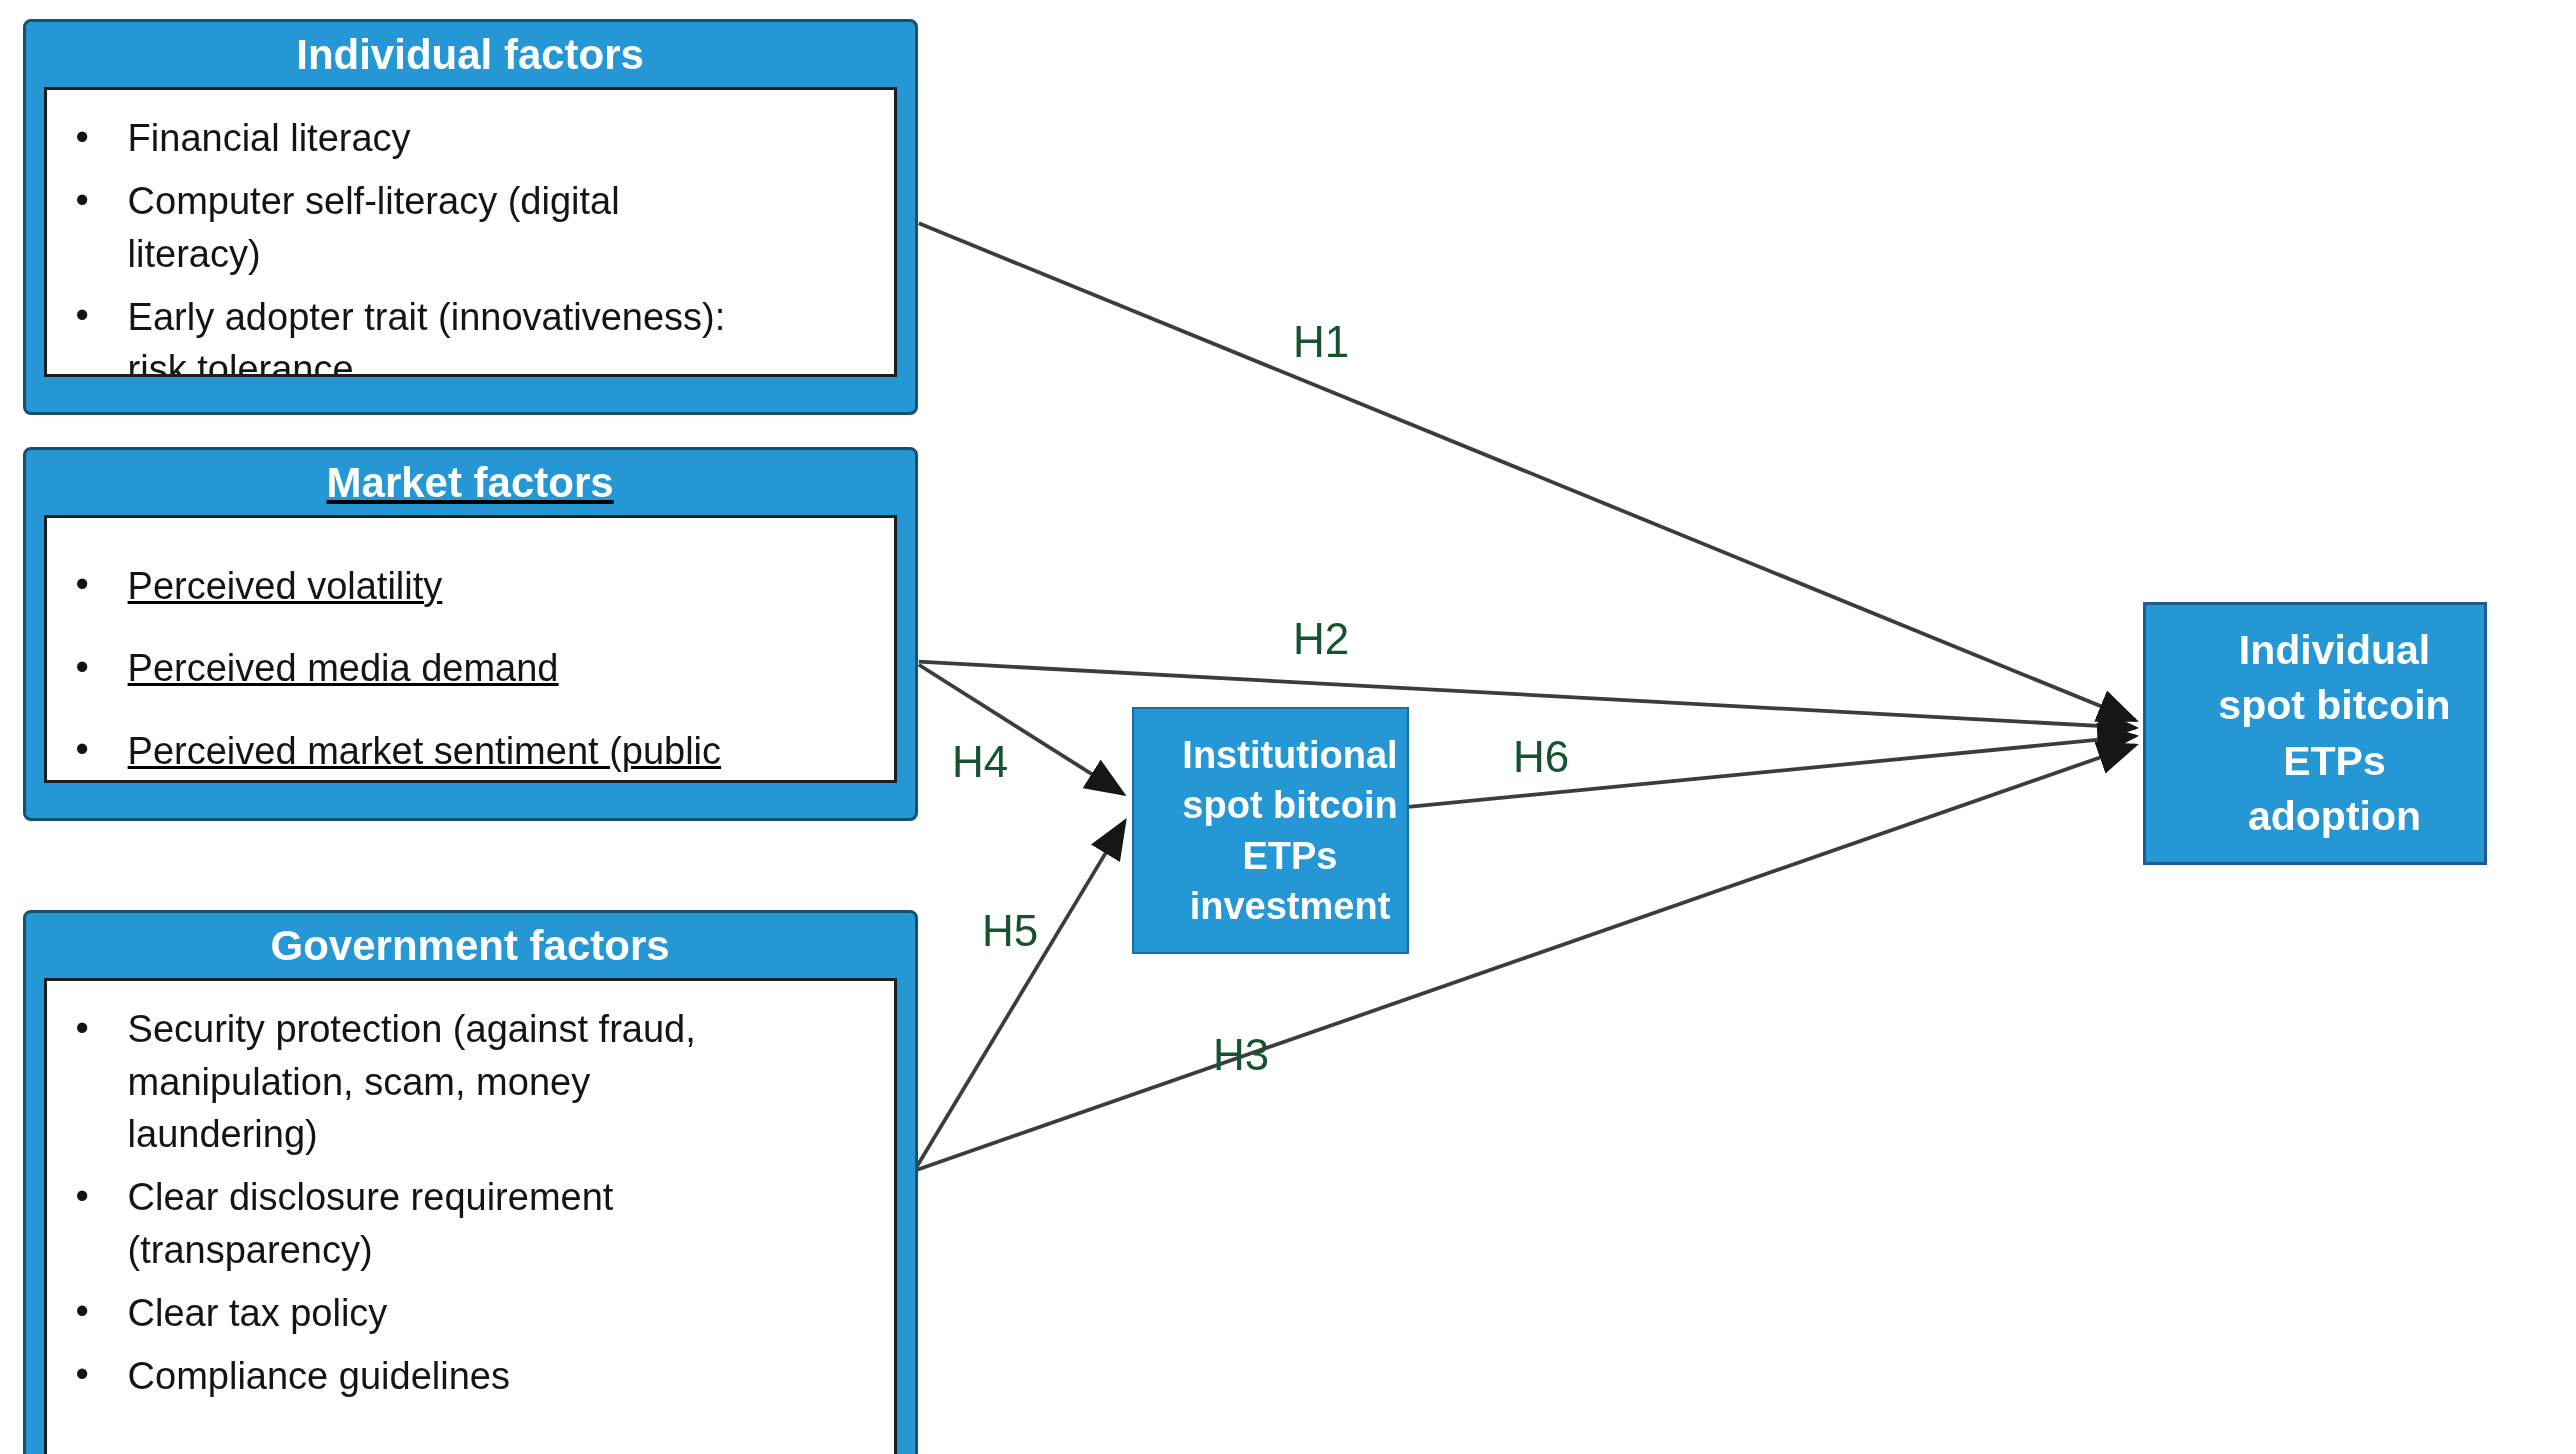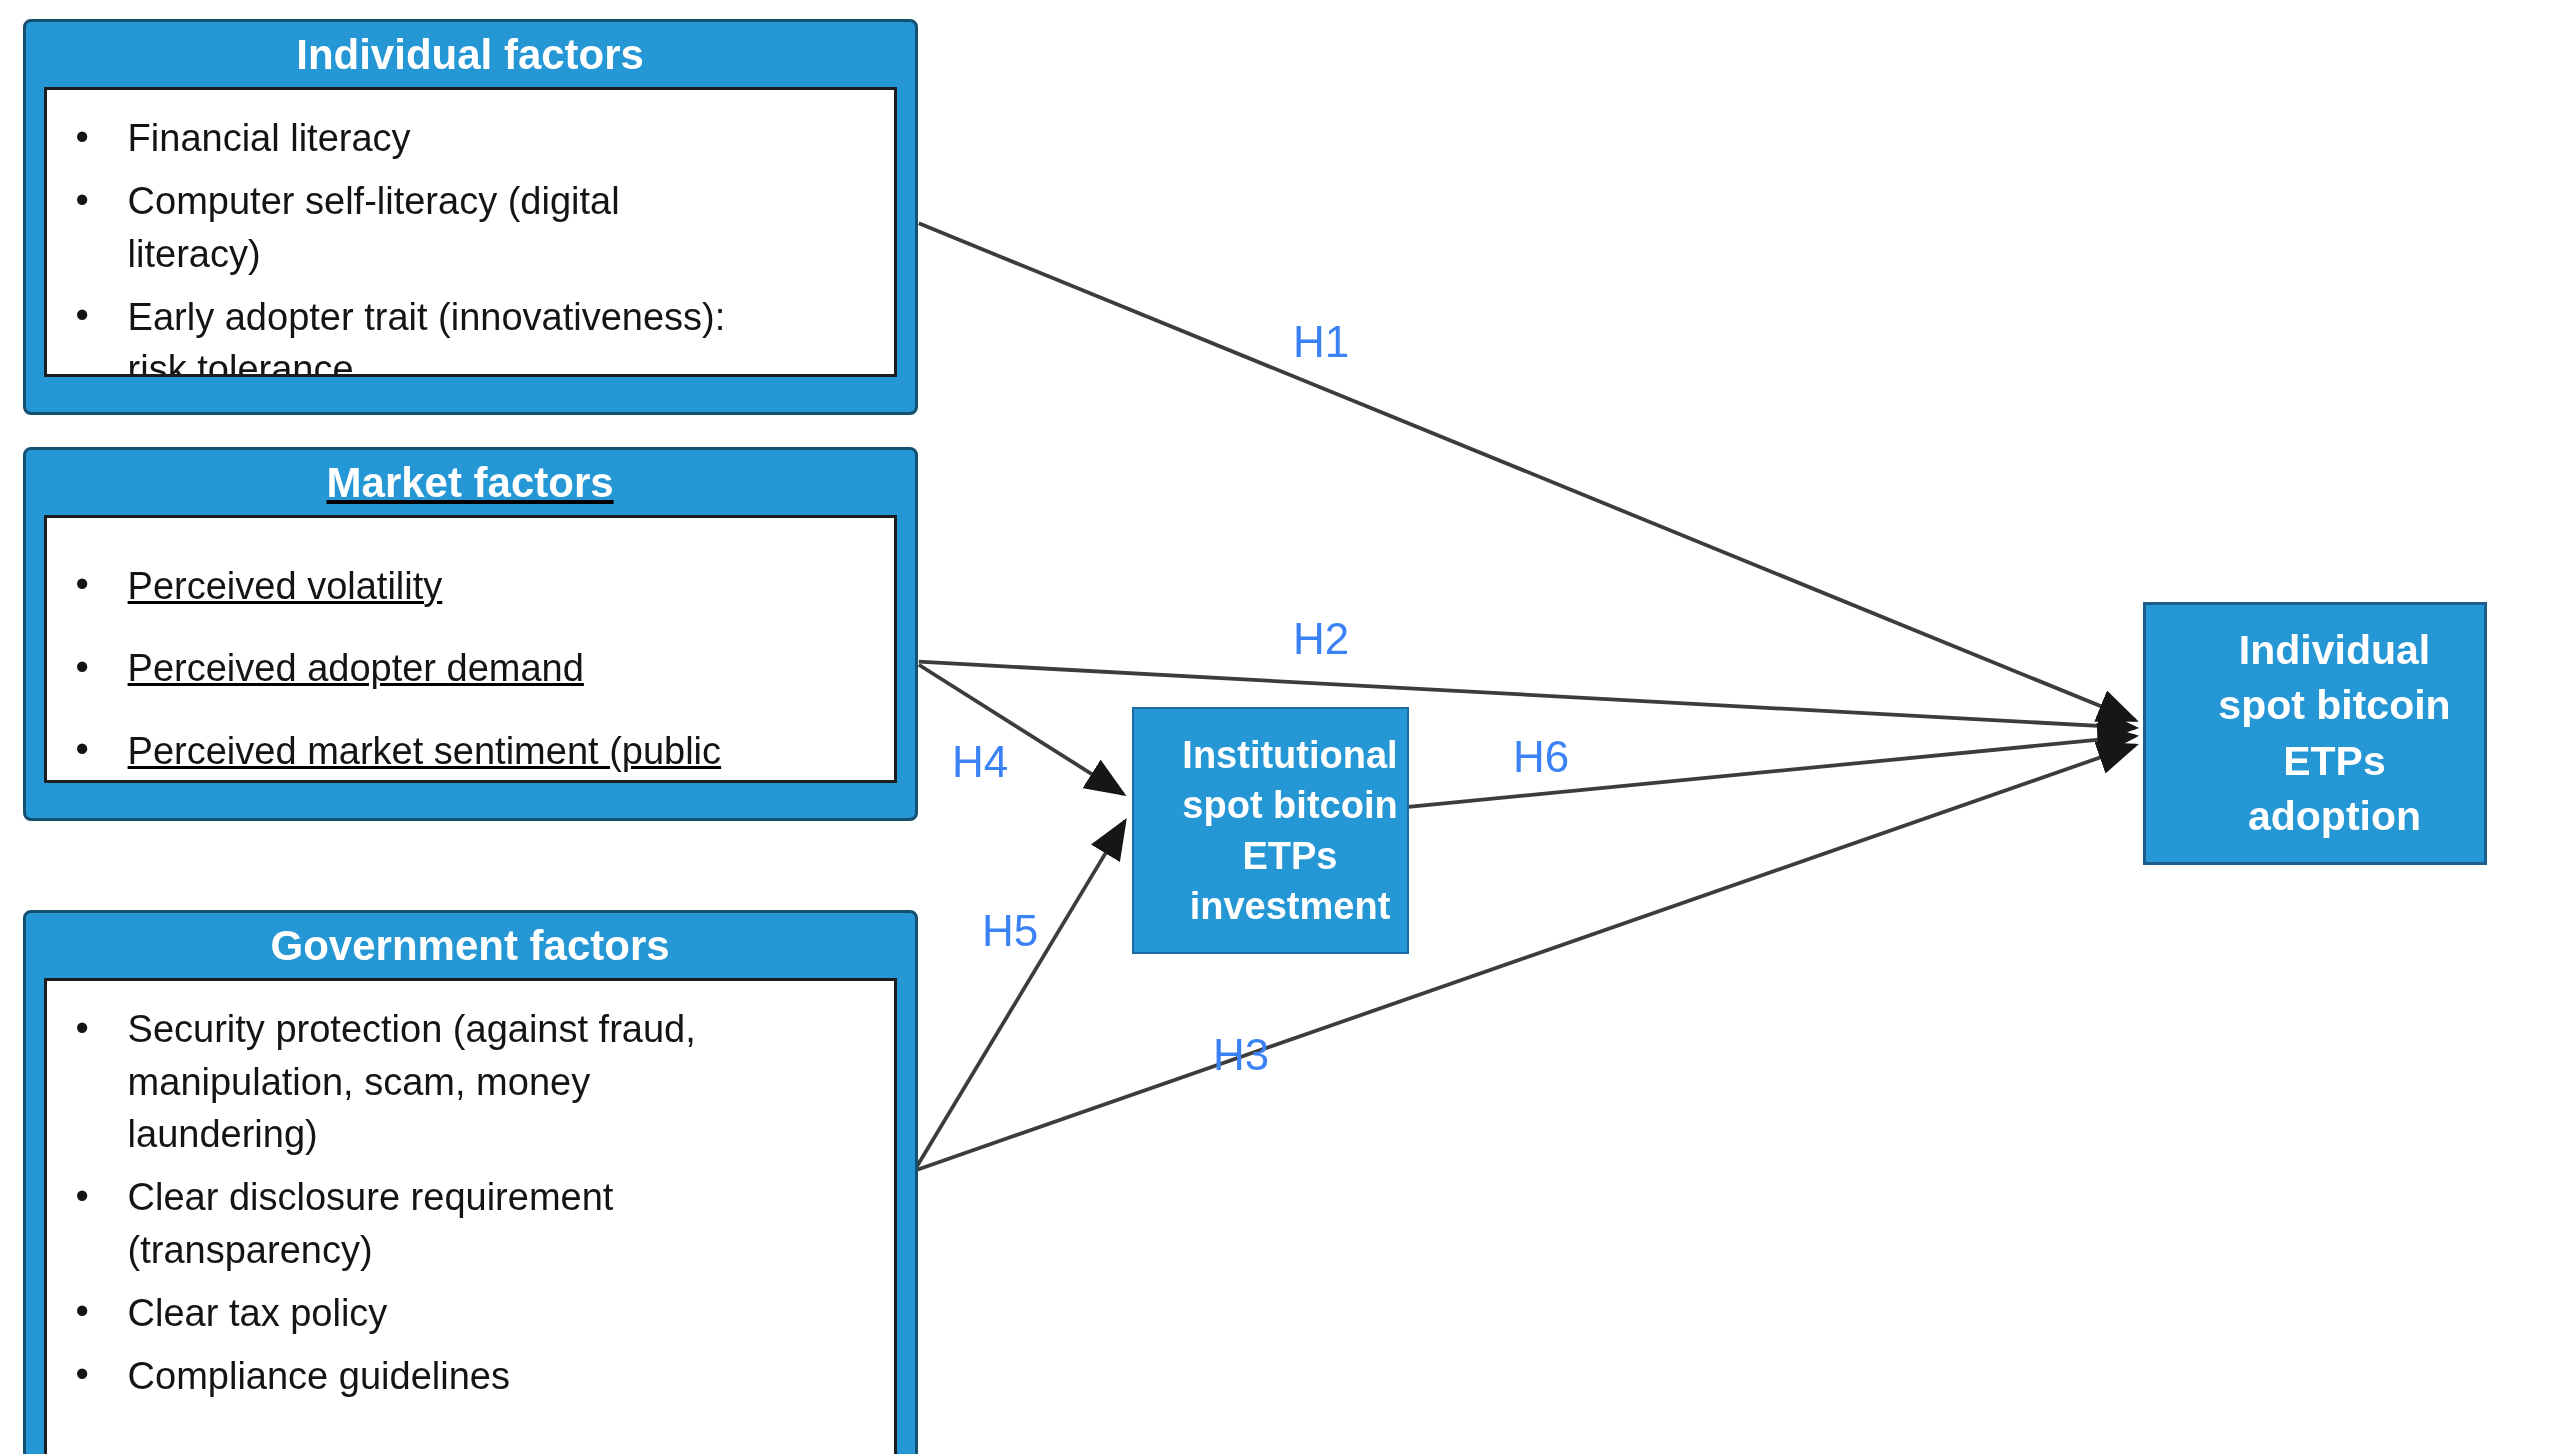--- a/index.html
+++ b/index.html
@@ -91,21 +91,21 @@
   .box-label-line { display: block; padding-left: 39px; }
 
   
   #arrows { position: absolute; left: 0; top: 0; }
 
   
   .hyp {
     position: absolute;
     transform: translate(-50%, -50%);
     font-size: 44px;
-    color: #3b82f6;
+    color: #14532d;
     white-space: nowrap;
   }
   #hyp-h1 { left: 1321px; top: 342px;  }
   #hyp-h2 { left: 1321px; top: 639px;  }
   #hyp-h3 { left: 1241px; top: 1055px; }
   #hyp-h4 { left: 980px; top: 762px; }
   #hyp-h5 { left: 1010px; top: 931px; }
   #hyp-h6 { left: 1541px; top: 757px; }
 </style>
 </head>
@@ -140,21 +140,21 @@
 risk tolerance</li>
       </ul>
     </div>
   </div>
 
   <div class="factor-box" id="box-market">
     <div class="factor-title">Market factors</div>
     <div class="factor-body">
       <ul class="factor-list">
         <li>Perceived volatility</li>
-        <li>Perceived adopter demand</li>
+        <li>Perceived media demand</li>
         <li>Perceived market sentiment (public
 perception of media coverage)</li>
       </ul>
     </div>
   </div>
 
   <div class="factor-box" id="box-government">
     <div class="factor-title">Government factors</div>
     <div class="factor-body">
       <ul class="factor-list">

